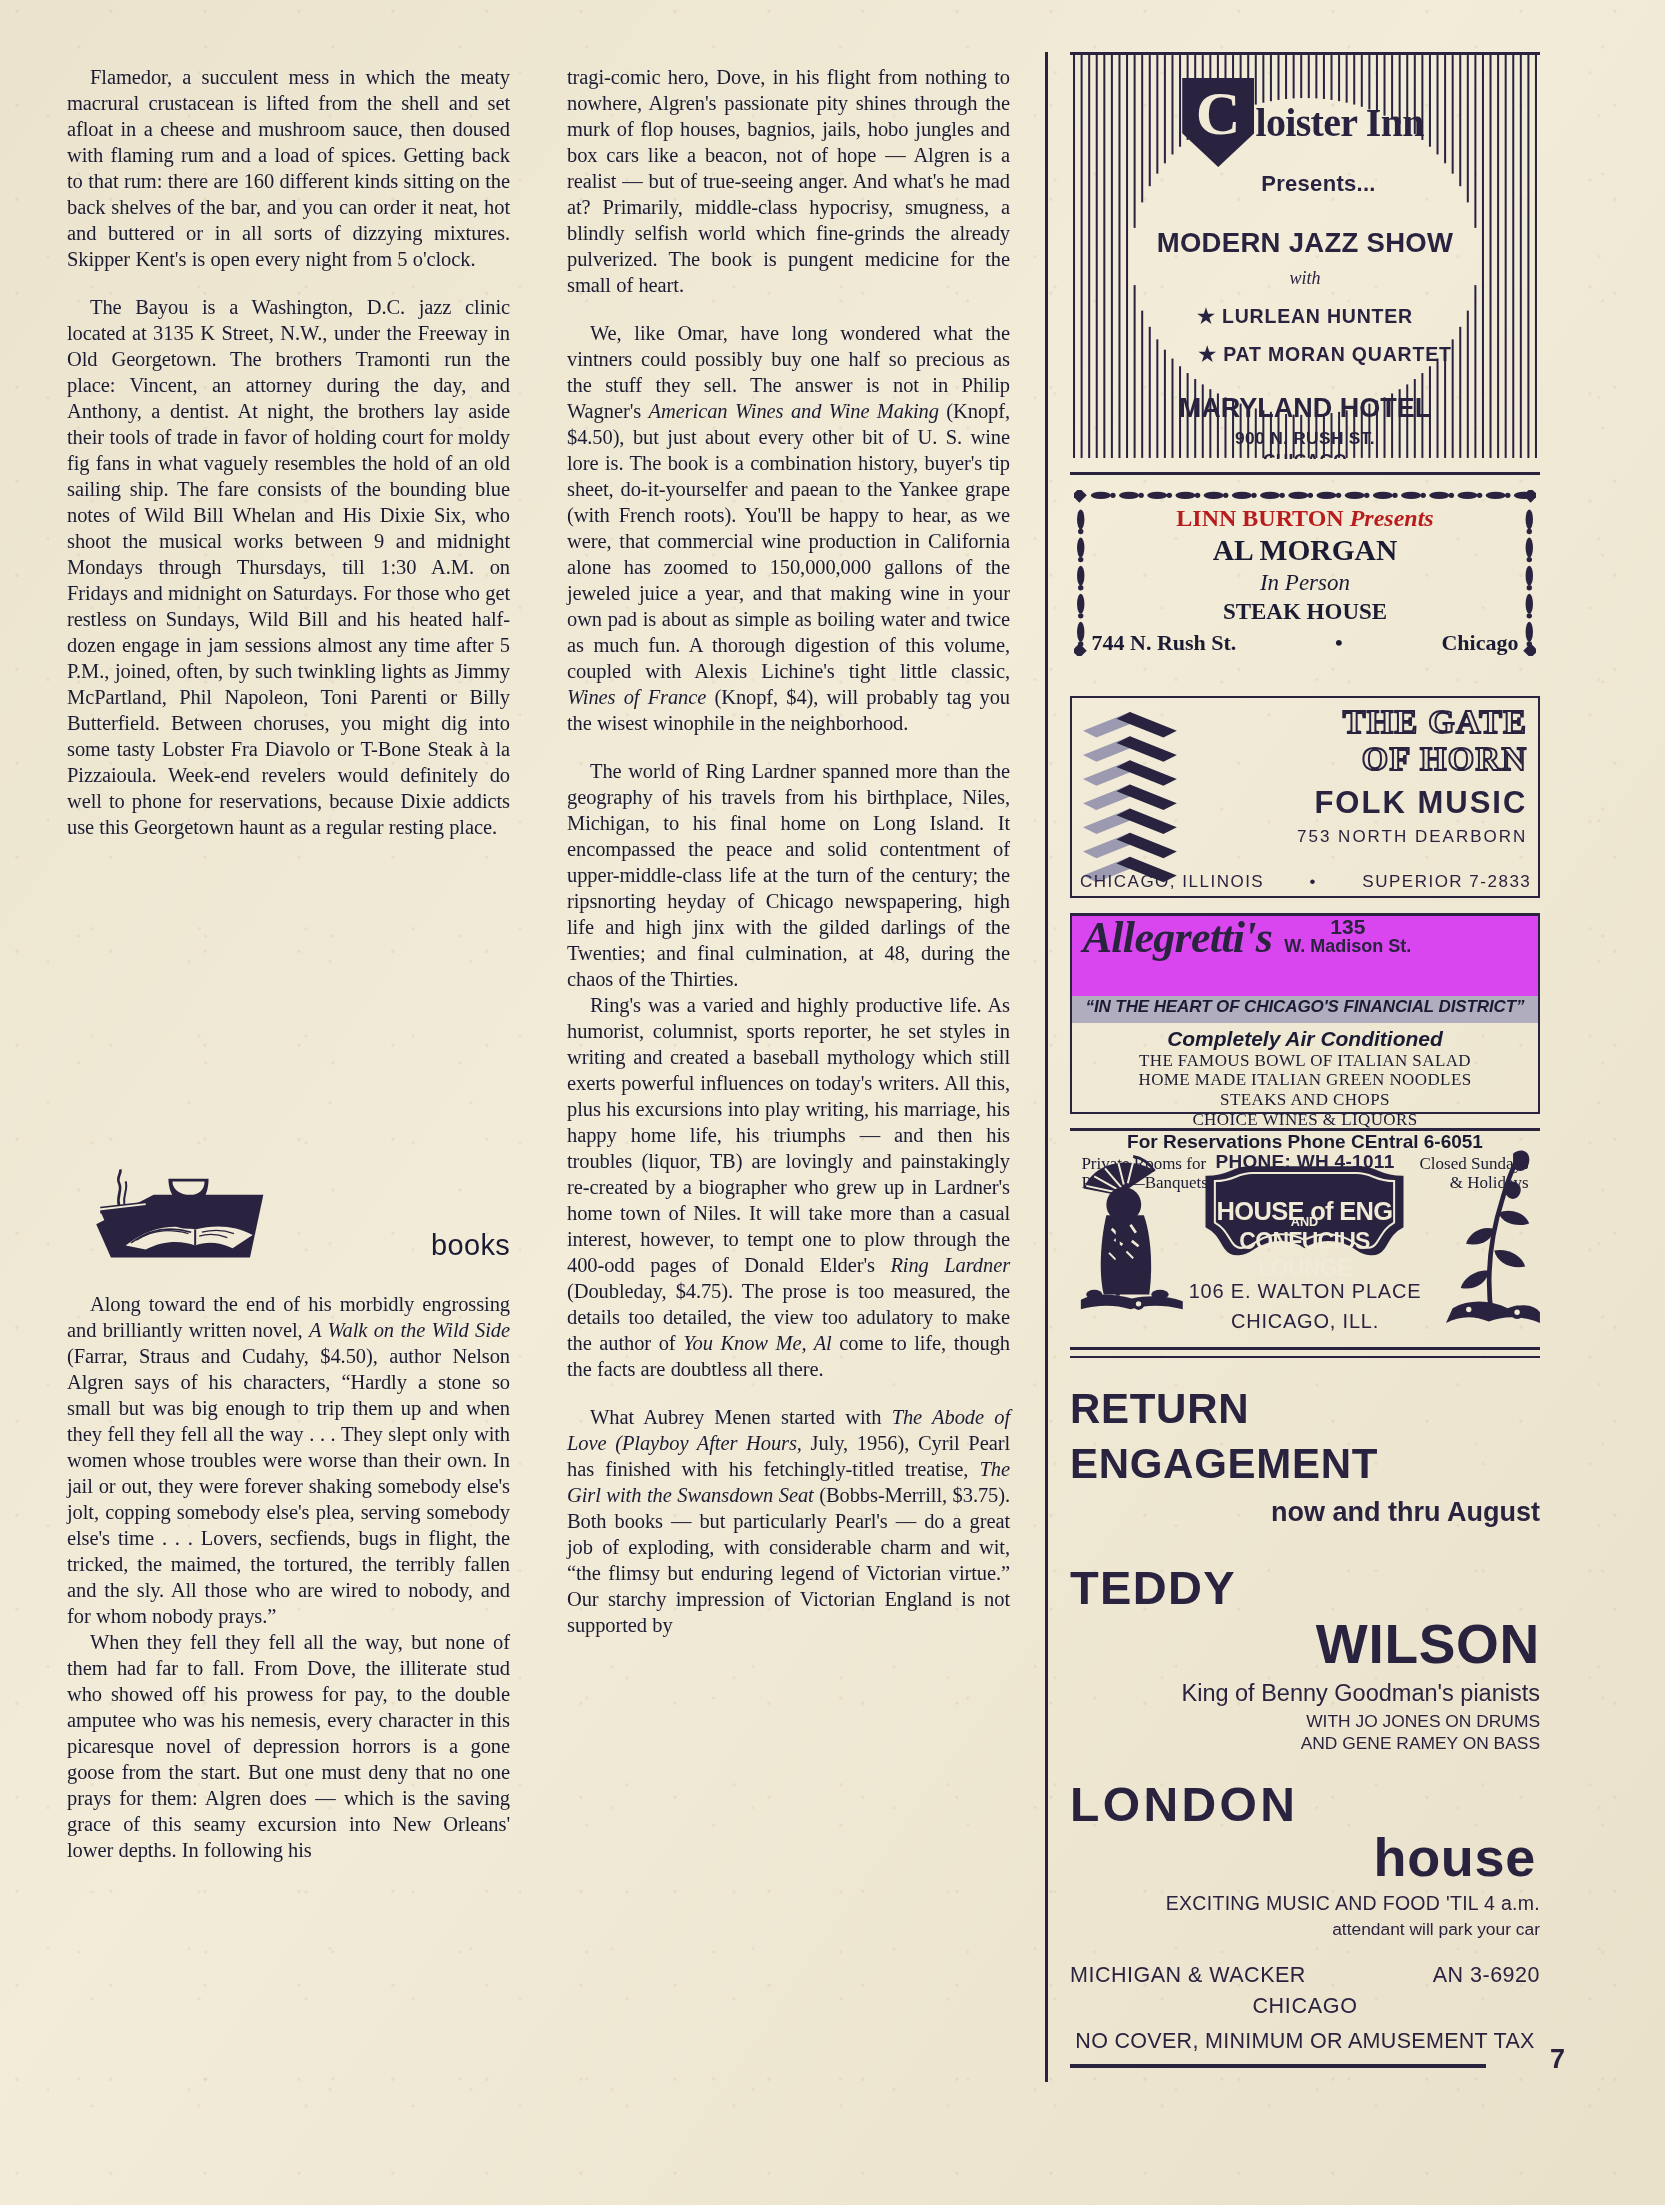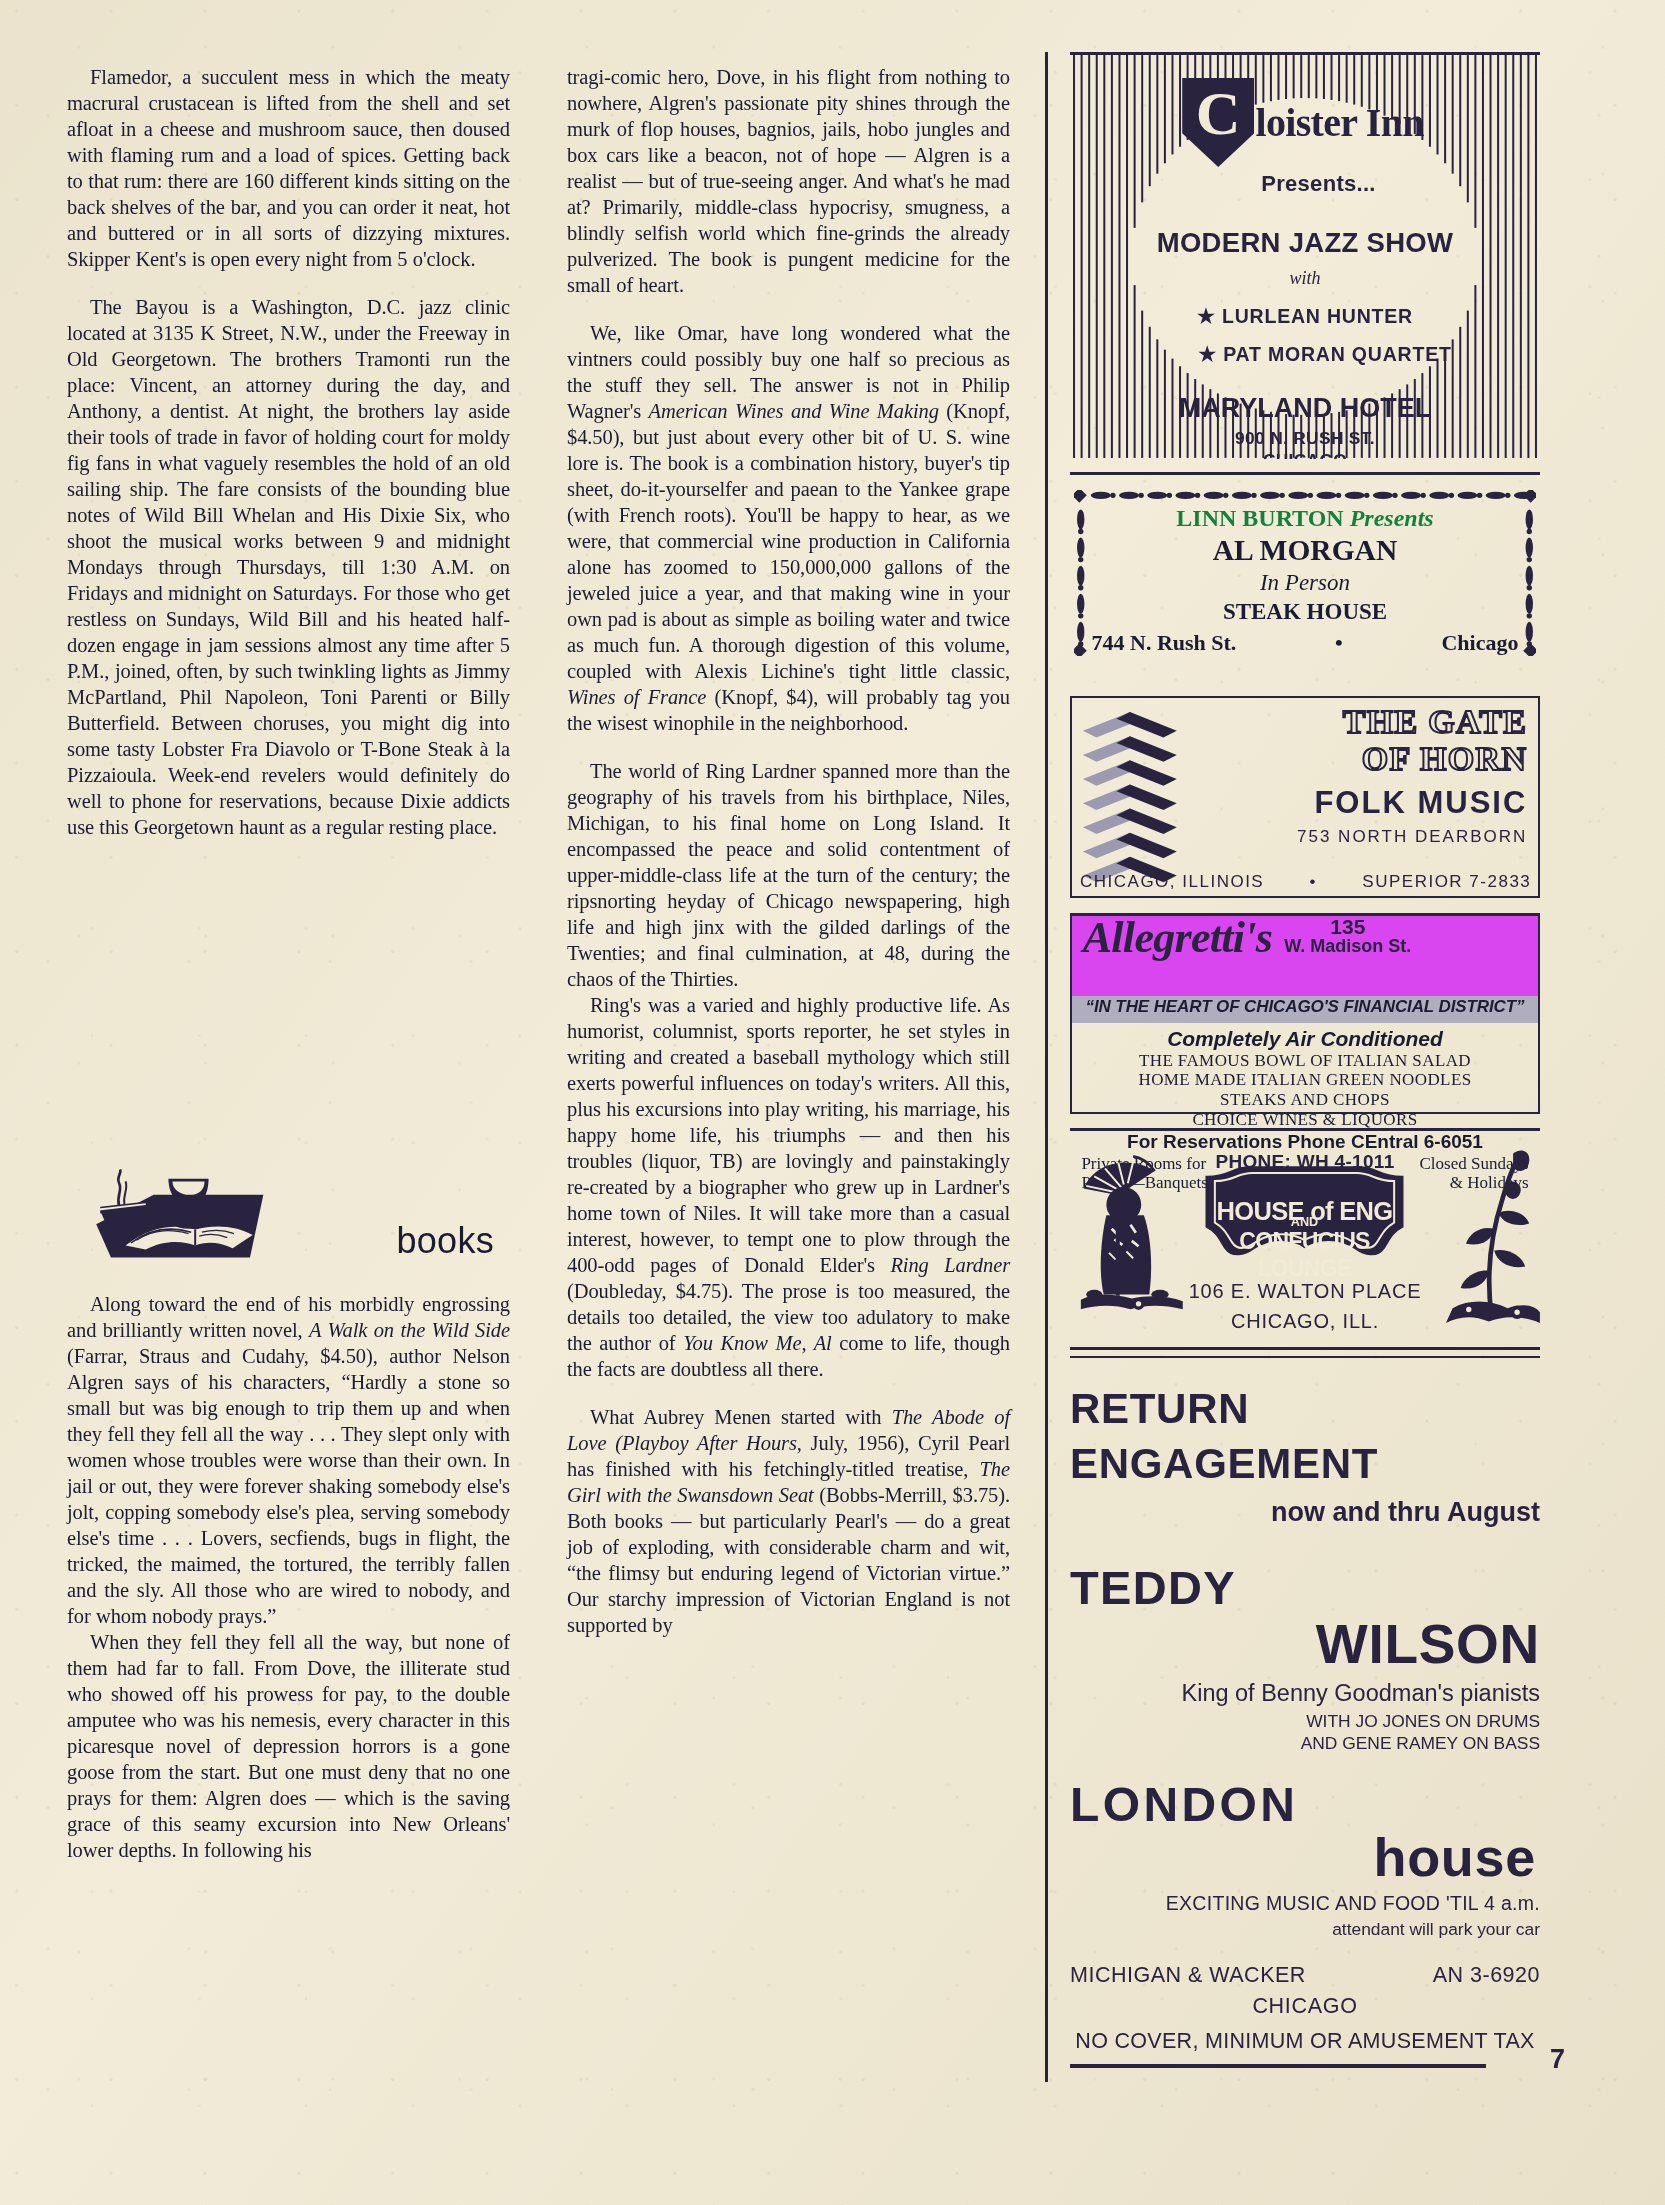--- a/index.html
+++ b/index.html
@@ -51,23 +51,23 @@
     width:3.4px; height:2030px;
     background:#2a2340;
   }
 
   
   .books-head{
     position:absolute; left:67px; top:1157px;
     width:443px; height:124px;
   }
   .books-head .title{
-    position:absolute; right:16px; bottom:19px;
+    position:absolute; right:0; bottom:19px;
     font-family:"Liberation Sans", sans-serif;
-    font-size:36px; font-weight:400; color:#1b1b33;
+    font-size:29px; font-weight:400; color:#1b1b33;
     letter-spacing:0.3px;
     margin-top:8px;
   }
   .books-head svg{ position:absolute; left:17px; top:3.4px; }
 
   
   .ads{ position:absolute; left:1070px; top:52px; width:470px; }
   .ad{ position:relative; }
 
   
@@ -135,21 +135,21 @@
   
   .ad-linn{
     margin-top:13.4px; height:191px; position:relative;
     border-top:3.4px solid #2a2340;
     padding-top:13.4px;
   }
   .linn-frame{
     position:absolute; left:4px; right:4px; top:14.8px; bottom:2.7px;
   }
   .linn-body{ position:relative; text-align:center; padding-top:16px; z-index:2; }
-  .lb-1{ font-family:"Liberation Serif",serif; font-size:24px; font-weight:700; color:#15803d; }
+  .lb-1{ font-family:"Liberation Serif",serif; font-size:24px; font-weight:700; color:#b91c1c; }
   .lb-1 i{ font-style:italic; font-weight:700; }
   .lb-2{ font-family:"Liberation Serif",serif; font-size:29.5px; font-weight:700; color:#1b1b33; margin-top:2.7px; }
   .lb-3{ font-family:"Liberation Serif",serif; font-size:23px; font-style:italic; color:#1b1b33; margin-top:2.7px; }
   .lb-4{ font-family:"Liberation Serif",serif; font-size:23px; font-weight:700; color:#1b1b33; margin-top:2.7px; }
   .lb-5{ font-family:"Liberation Serif",serif; font-size:22px; font-weight:700; color:#1b1b33; margin-top:5.4px;
          display:flex; justify-content:space-between; padding:0 21.5px; align-items:center; }
 
   
   .ad-gate{
     margin-top:16px; height:198px; position:relative;

